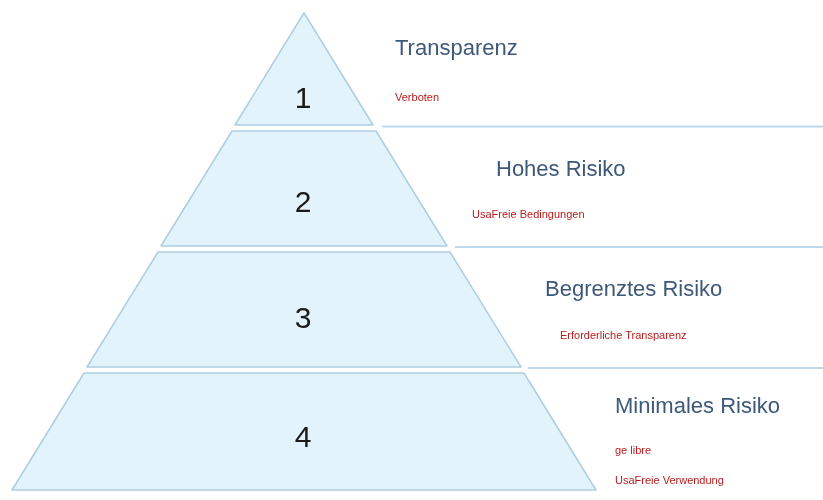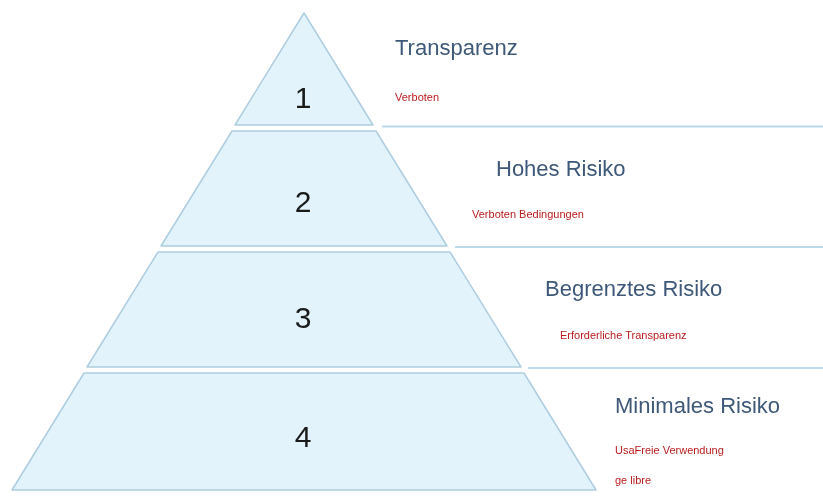--- a/index.html
+++ b/index.html
@@ -77,24 +77,24 @@
 
   <div class="lvl-number num-1">1</div>
   <div class="lvl-number num-2">2</div>
   <div class="lvl-number num-3">3</div>
   <div class="lvl-number num-4">4</div>
 
   <div class="lvl-title title-1">Transparenz</div>
   <div class="lvl-subtitle sub-1">Verboten</div>
 
   <div class="lvl-title title-2">Hohes Risiko</div>
-  <div class="lvl-subtitle sub-2">Verboten Bedingungen</div>
+  <div class="lvl-subtitle sub-2">UsaFreie Bedingungen</div>
 
   <div class="lvl-title title-3">Begrenztes Risiko</div>
   <div class="lvl-subtitle sub-3">Erforderliche Transparenz</div>
 
   <div class="lvl-title title-4">Minimales Risiko</div>
   <div class="lvl-subtitle sub-4">
+    <div>ge libre</div>
     <div>UsaFreie Verwendung</div>
-    <div>ge libre</div>
   </div>
 
 </div>
 
 </body></html>

